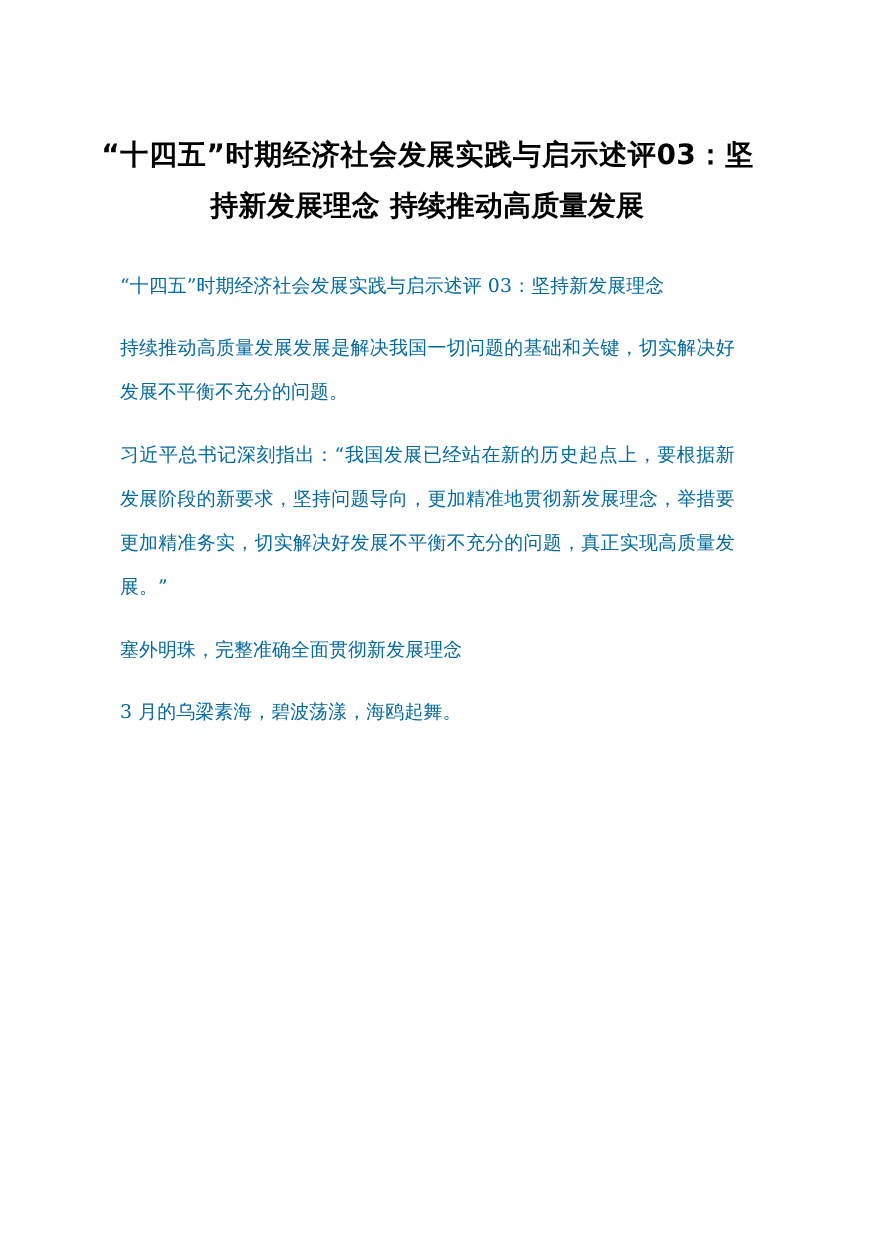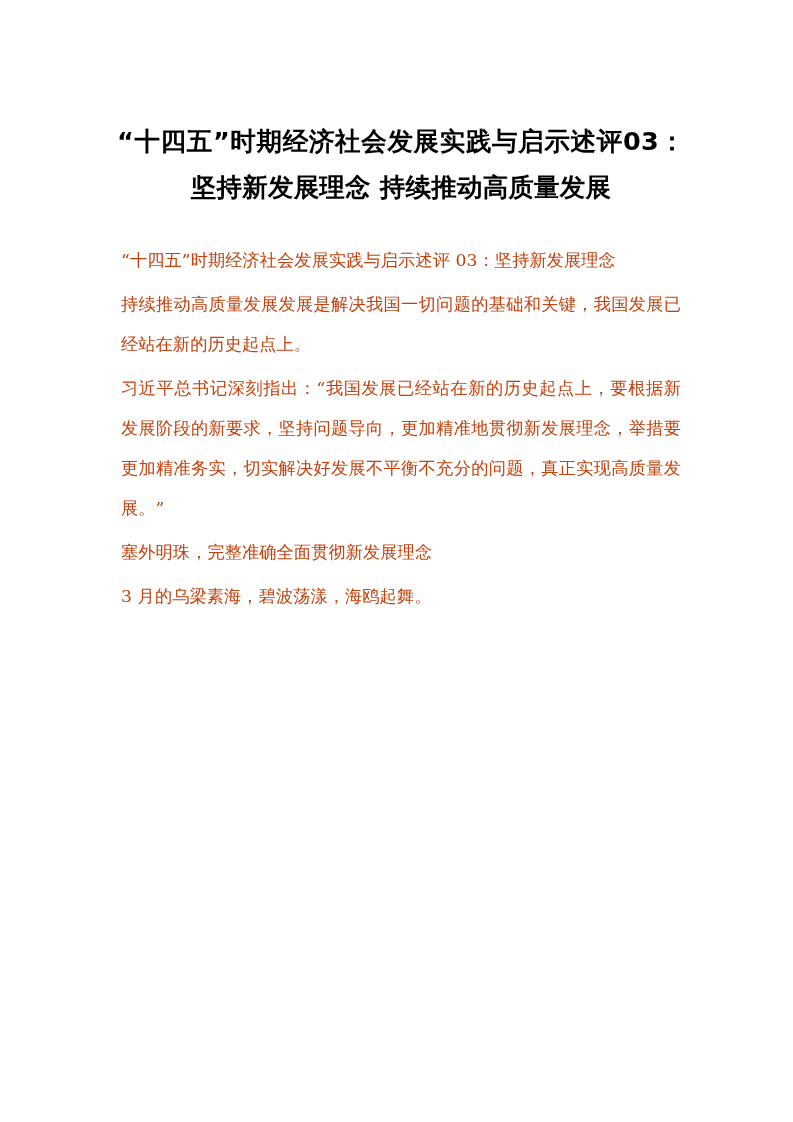--- a/index.html
+++ b/index.html
@@ -11,21 +11,21 @@
     width: 793px;
     height: 1122px;
     font-family: "Liberation Serif", "DejaVu Serif", serif;
     color: #000000;
     overflow: hidden;
   }
   .page {
     width: 793px;
     height: 1072px;
     box-sizing: border-box;
-    padding: 118px 108px 60px 117px;
+    padding: 118px 108px 60px 92px;
     position: relative;
   }
   .doc-title {
     font-family: "DejaVu Sans", "Liberation Sans", sans-serif;
     font-weight: bold;
     font-size: 25.5px;
     line-height: 46px;
     text-align: justify;
     text-align-last: center;
     letter-spacing: 0.2px;
@@ -34,33 +34,33 @@
   }
   .body-block {
     margin-top: 4px;
   }
   .para {
     font-family: "DejaVu Serif", "Liberation Serif", serif;
     font-size: 17.2px;
     line-height: 40px;
     text-align: justify;
     letter-spacing: 0.1px;
-    margin: 4px;
-    color: #c2410c;
+    margin: 17px;
+    color: #0369a1;
     word-break: break-all;
   }
 </style>
 </head>
 <body>
 
 <div class="page">
 
   <h1 class="doc-title">“十四五”时期经济社会发展实践与启示述评03：坚持新发展理念 持续推动高质量发展</h1>
 
   <div class="body-block">
     <p class="para">“十四五”时期经济社会发展实践与启示述评 03：坚持新发展理念</p>
-    <p class="para">持续推动高质量发展发展是解决我国一切问题的基础和关键，我国发展已经站在新的历史起点上。</p>
+    <p class="para">持续推动高质量发展发展是解决我国一切问题的基础和关键，切实解决好发展不平衡不充分的问题。</p>
     <p class="para">习近平总书记深刻指出：“我国发展已经站在新的历史起点上，要根据新发展阶段的新要求，坚持问题导向，更加精准地贯彻新发展理念，举措要更加精准务实，切实解决好发展不平衡不充分的问题，真正实现高质量发展。”</p>
     <p class="para">塞外明珠，完整准确全面贯彻新发展理念</p>
     <p class="para">3 月的乌梁素海，碧波荡漾，海鸥起舞。</p>
   </div>
 
 </div>
 
 </body></html>

